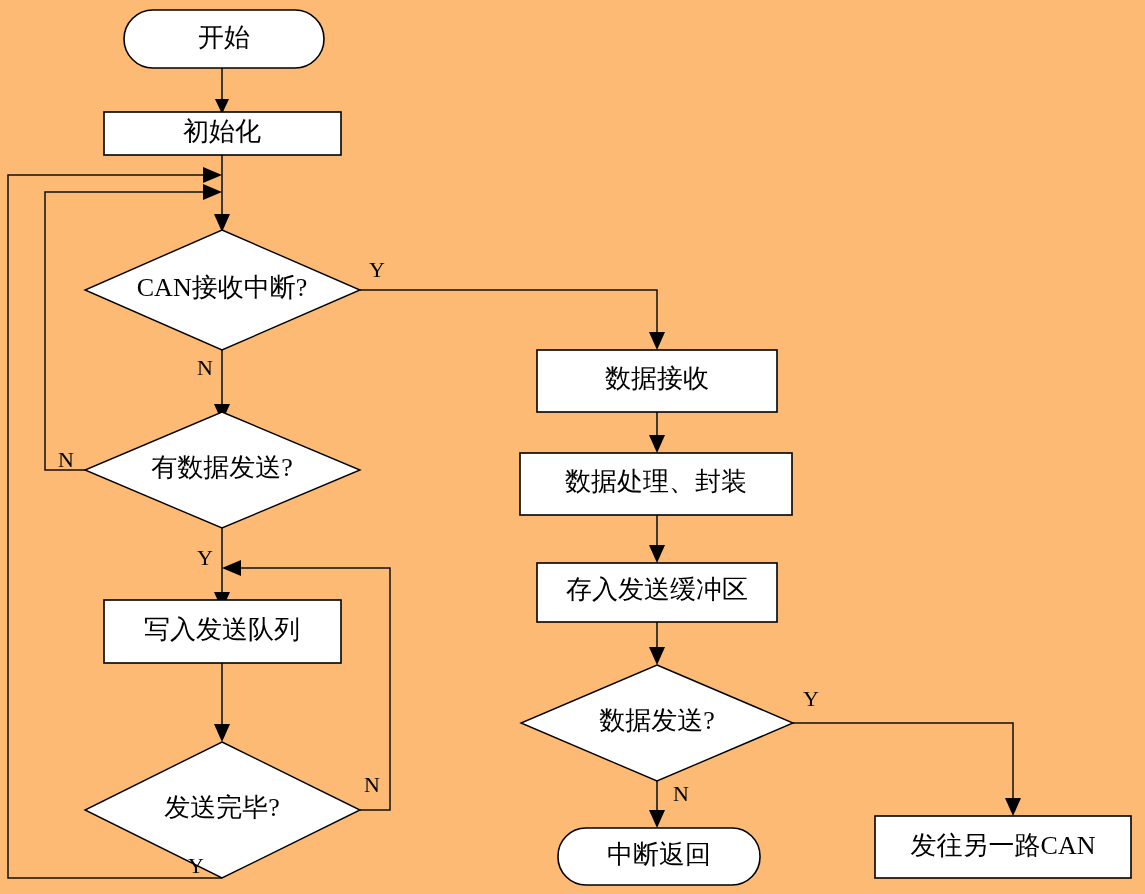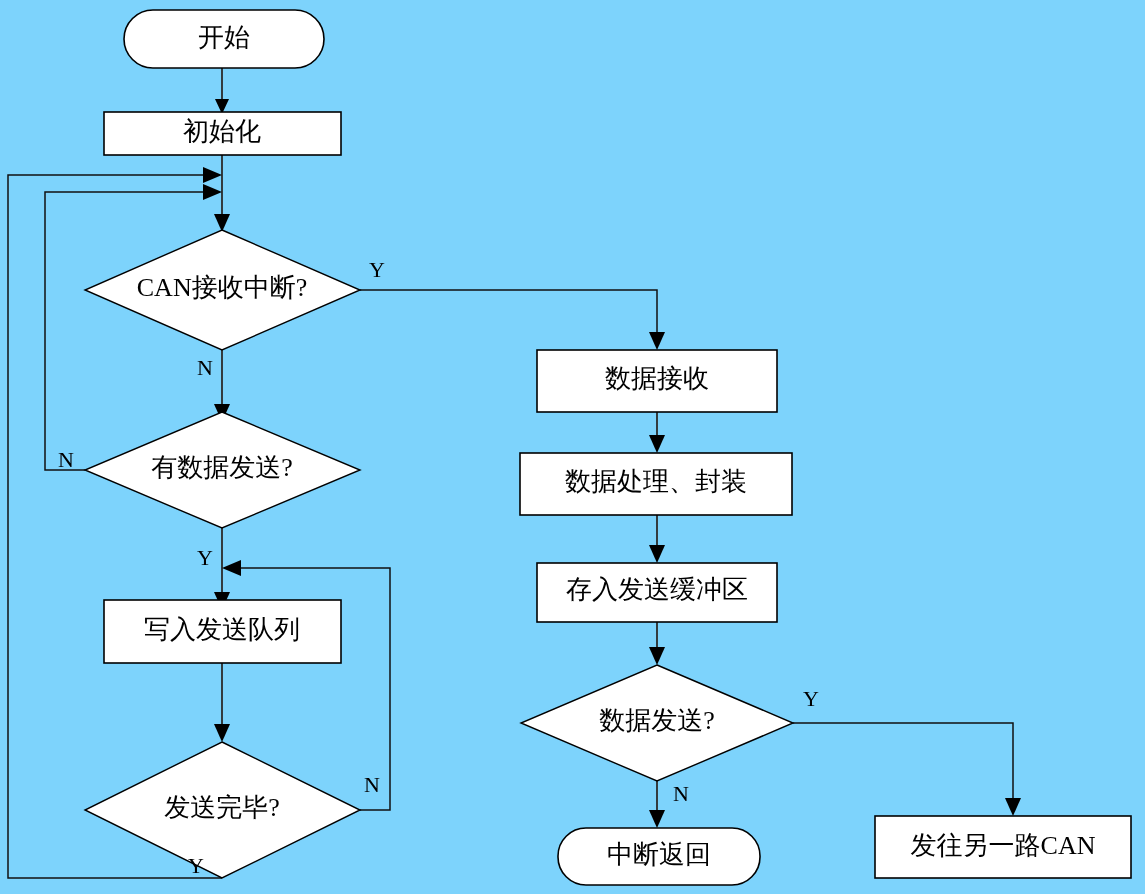--- a/index.html
+++ b/index.html
@@ -8,21 +8,21 @@
     padding: 0;
     background: #ffffff;
   }
   body {
     font-family: "Liberation Serif", "DejaVu Serif", serif;
   }
   #flowchart-root {
     position: relative;
     width: 1145px;
     height: 894px;
-    background: #7dd3fc;
+    background: #fdba74;
     overflow: hidden;
   }
   svg.flow-canvas {
     display: block;
     width: 1145px;
     height: 894px;
   }
   .shape-outline {
     fill: #ffffff;
     stroke: #000000;

